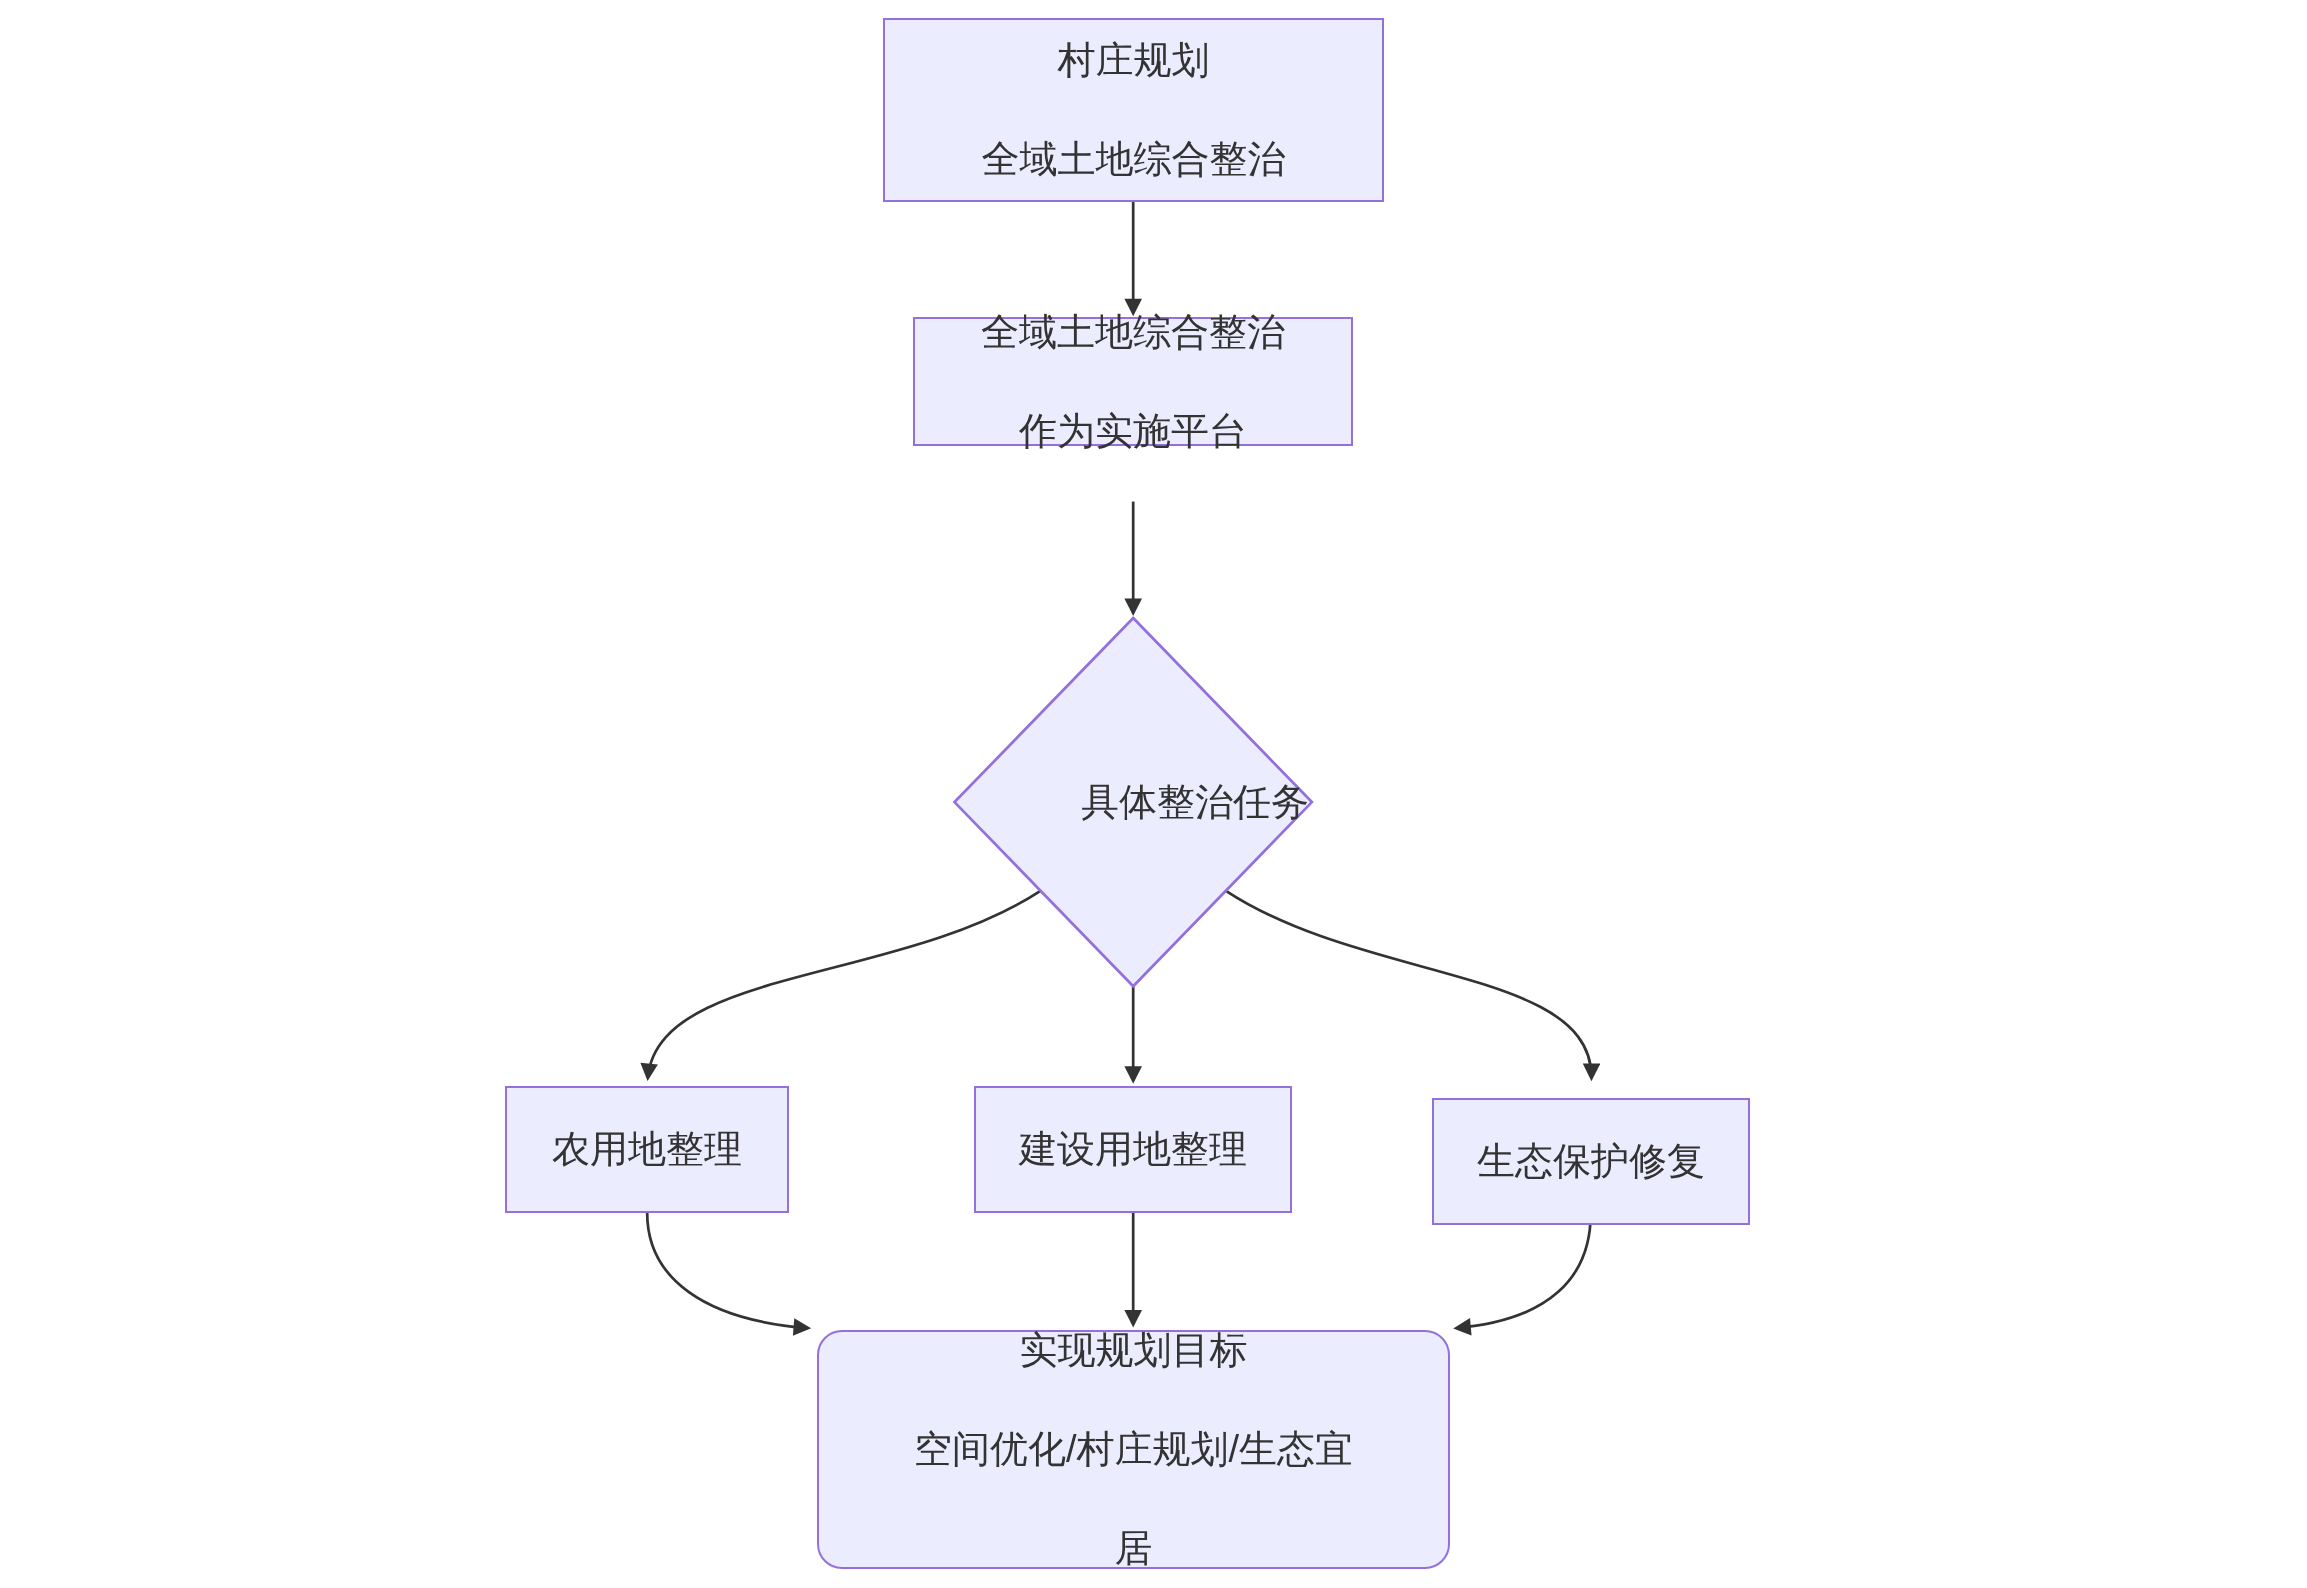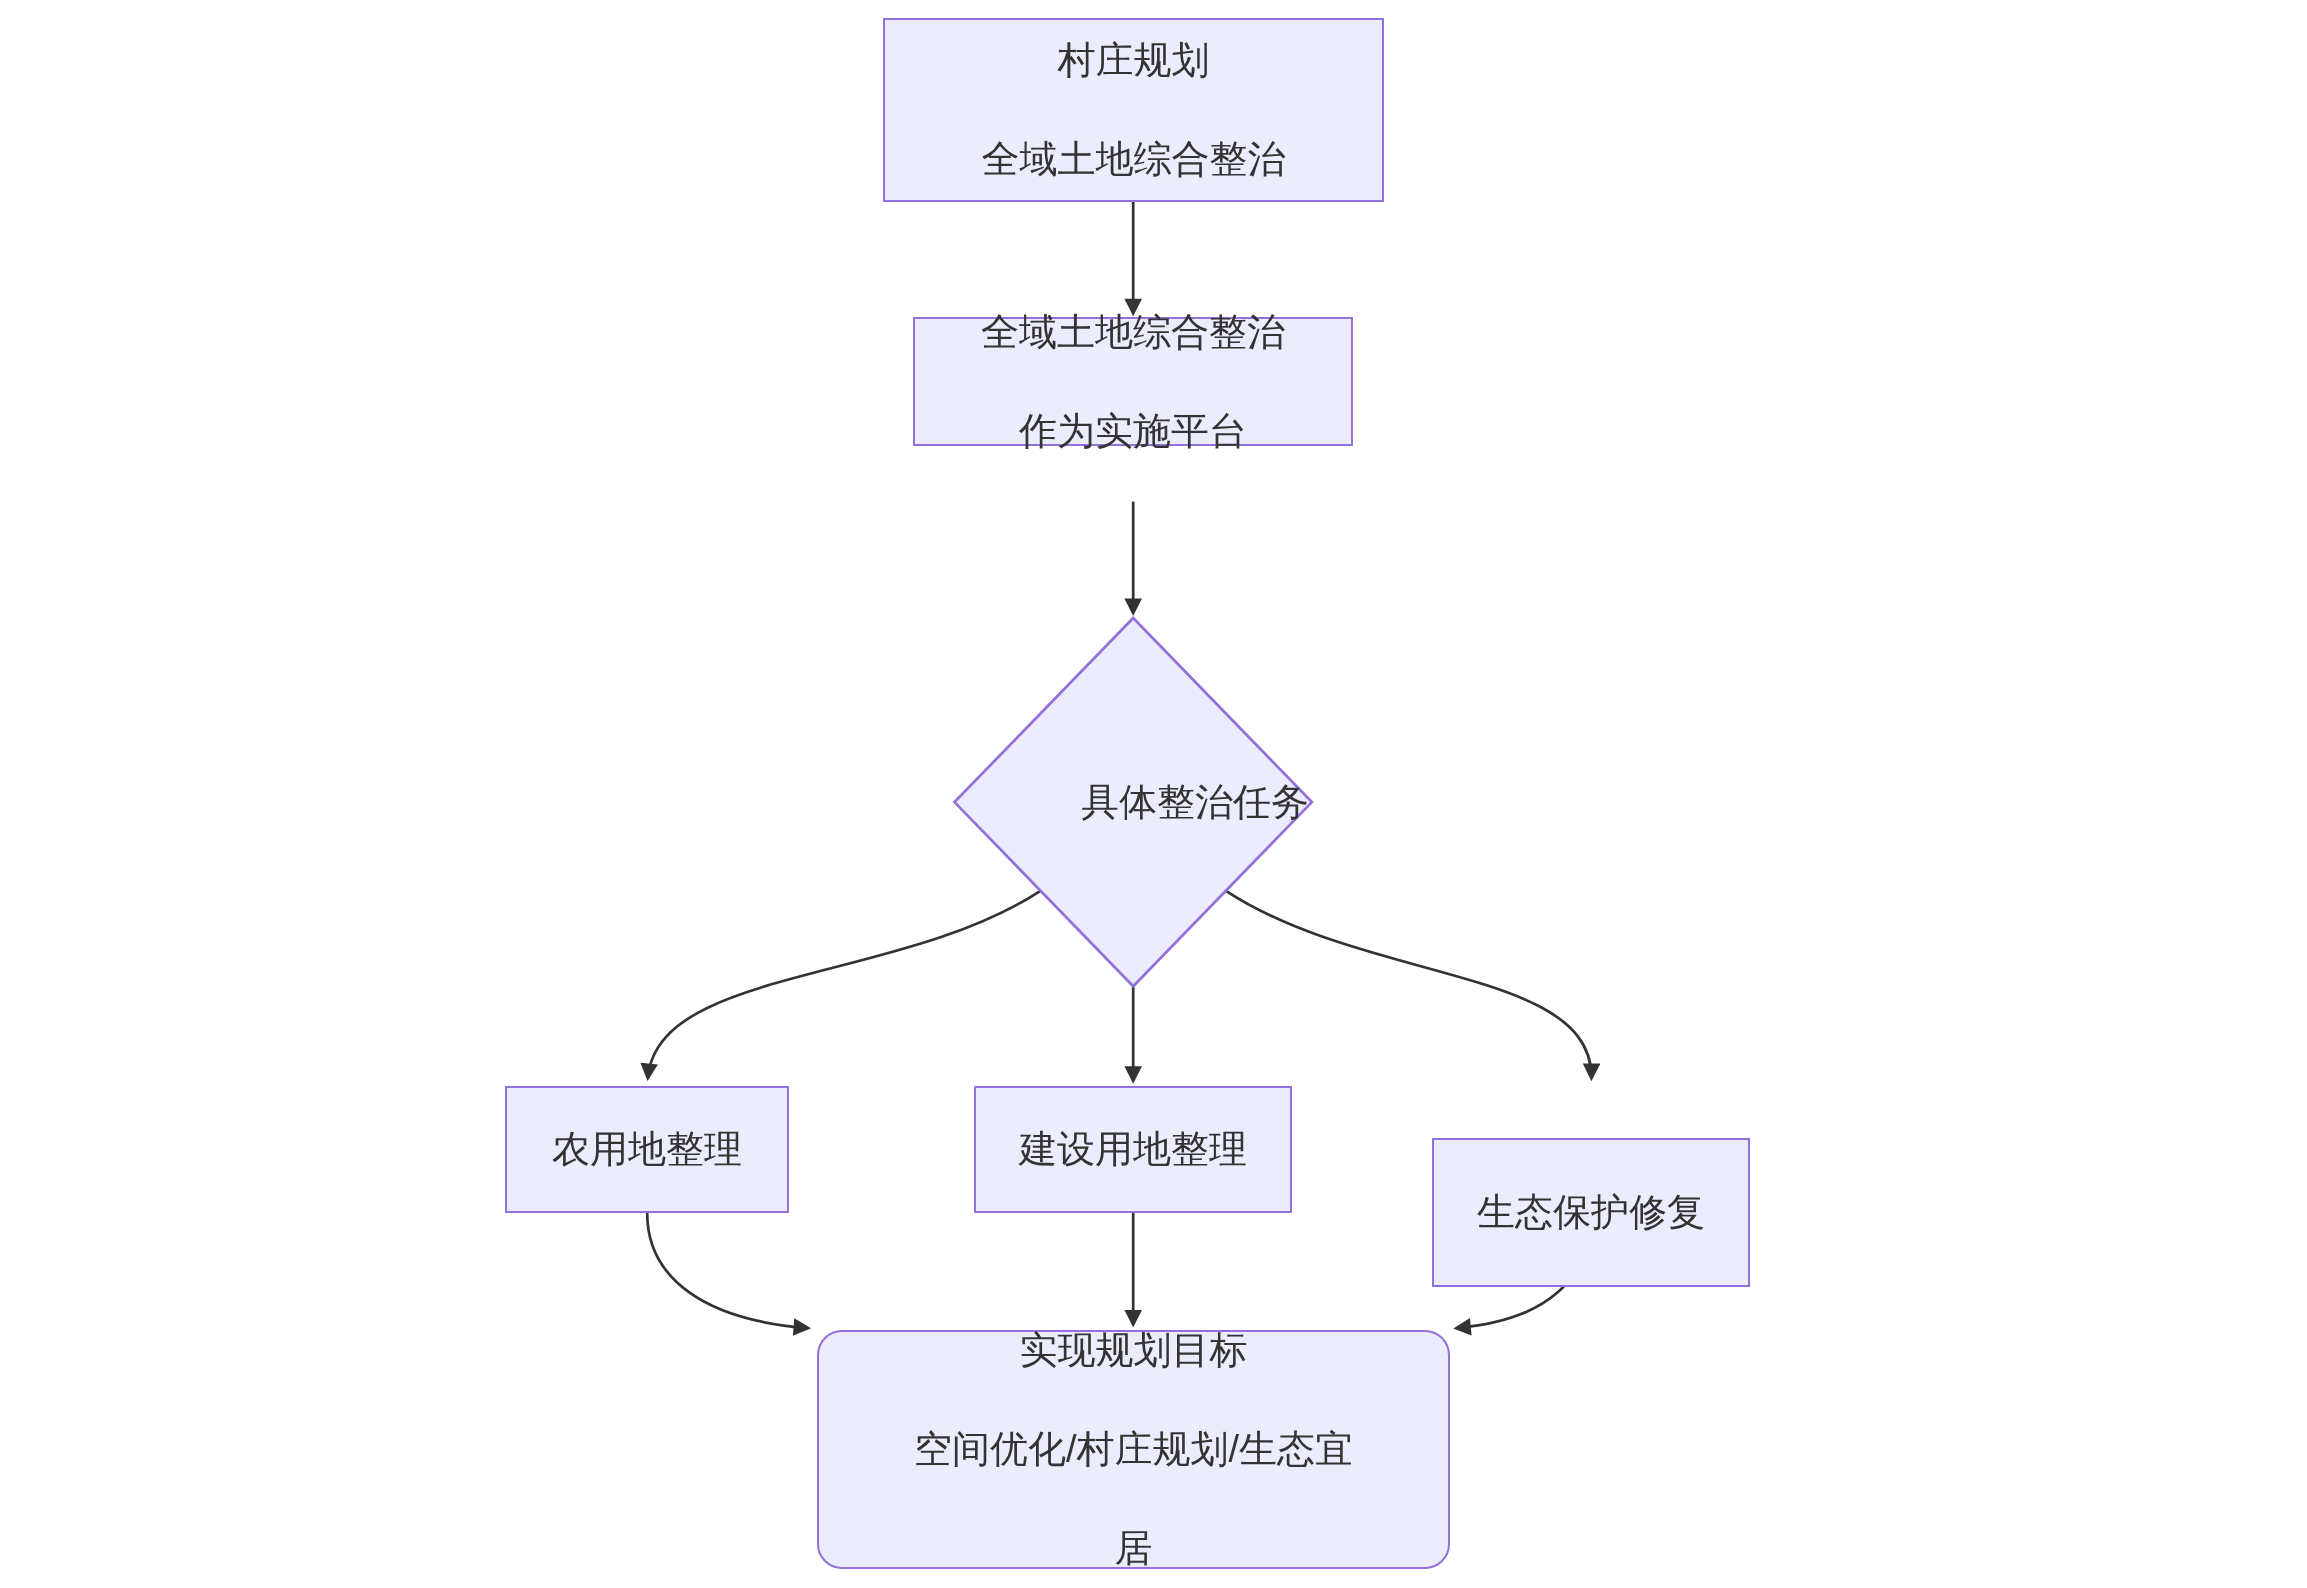--- a/index.html
+++ b/index.html
@@ -66,21 +66,21 @@
     line-height: 61px;
     background: transparent;
     pointer-events: none;
   }
   .node .line { white-space: nowrap; }
   
   #node-a { left: 883px; top:   17.6px; width: 501px; height: 184px; }
   #node-b { left: 913px; top:  317px; width: 440px; height: 129px; }
   #node-c { left:  505px; top: 1086px; width: 284px; height: 127px; }
   #node-d { left: 974px; top: 1086px; width: 318px; height: 127px; }
-  #node-e { left: 1432px; top: 1138px; width: 318px; height: 149px; }
+  #node-e { left: 1432px; top: 1098px; width: 318px; height: 127px; }
   #node-f { left: 817px; top: 1330px; width: 633px; height: 239px; border-radius: 25px; }
   #diamond-label { left: 957px; top: 741px; width: 352px; height: 122px; }
 </style>
 </head>
 <body>
 
 <div class="canvas">
 
   <svg class="edge-layer" viewBox="0 0 3408 2346" aria-hidden="true">
     <defs>

